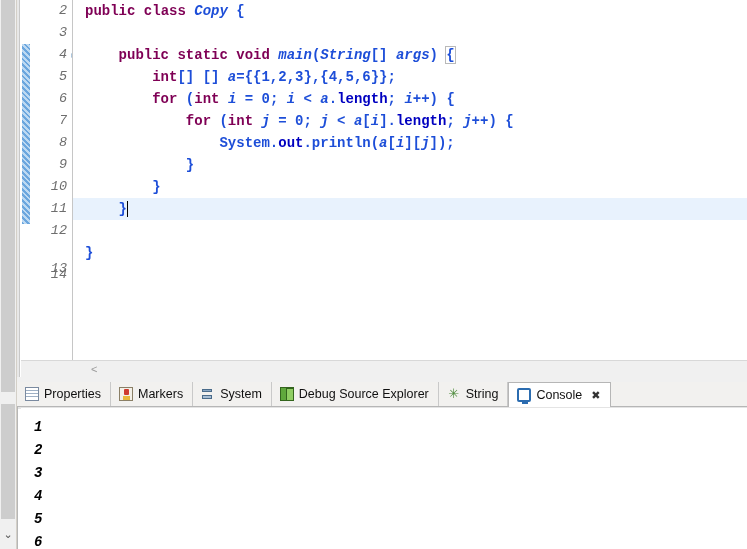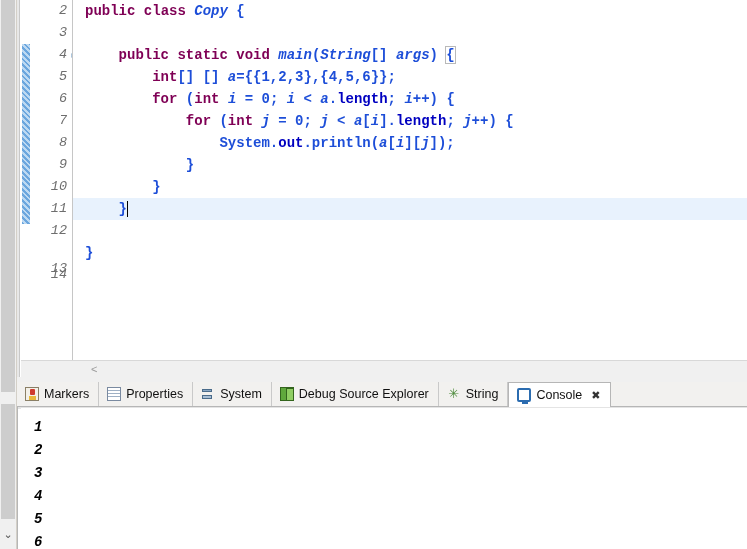--- a/index.html
+++ b/index.html
@@ -228,26 +228,26 @@
     <div class="h-scroll">
       <div class="lt">&lt;</div>
     </div>
   </div>
 
   <div class="v-split"></div>
 
   <div class="bottom">
     <div class="tabbar" id="tabbar">
         <div class="tab">
+          <span class="ticon ic-props"></span>
+          <span class="lbl">Properties</span>
+        </div>
+        <div class="tab">
           <span class="ticon ic-markers"></span>
           <span class="lbl">Markers</span>
-        </div>
-        <div class="tab">
-          <span class="ticon ic-props"></span>
-          <span class="lbl">Properties</span>
         </div>
         <div class="tab">
           <span class="ticon ic-servers"></span>
           <span class="lbl">System</span>
         </div>
         <div class="tab">
           <span class="ticon ic-dsx"></span>
           <span class="lbl">Debug Source Explorer</span>
         </div>
         <div class="tab">

